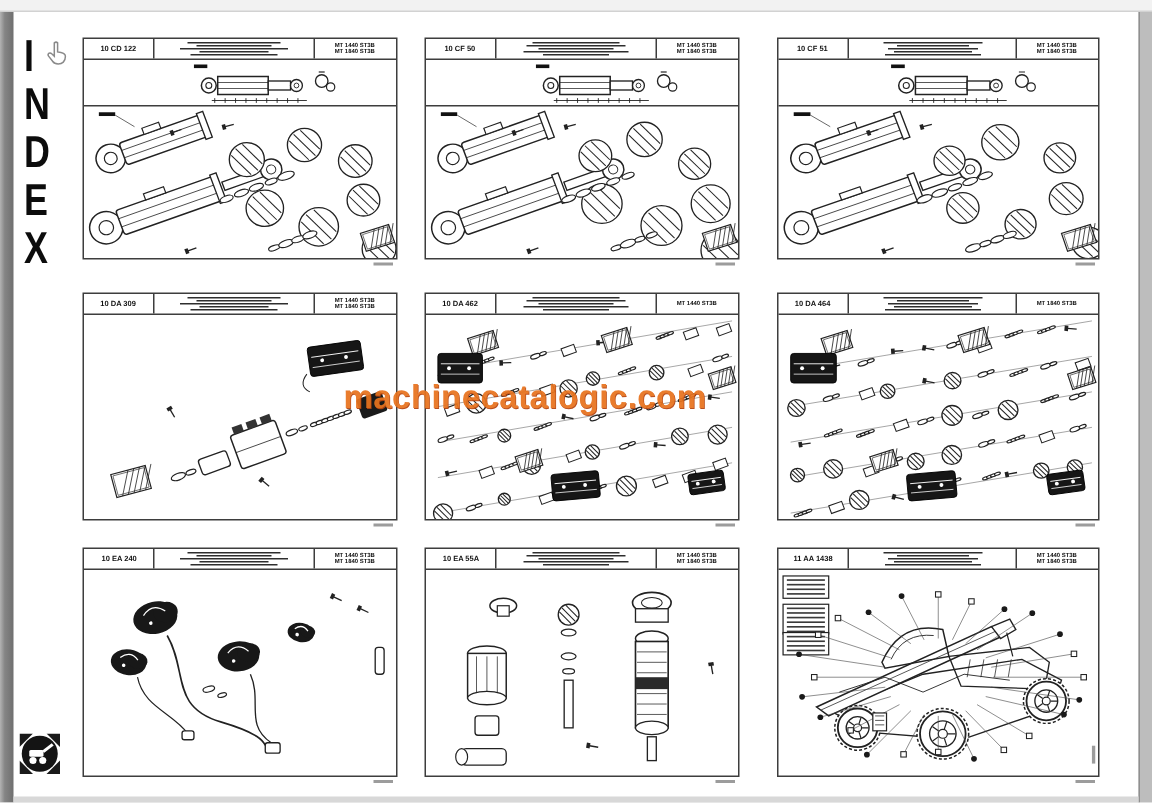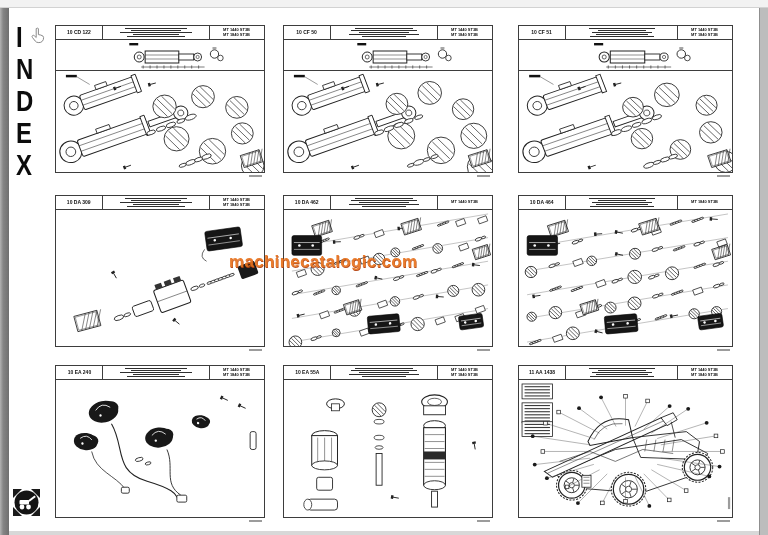--- a/index.html
+++ b/index.html
@@ -18,21 +18,21 @@
   .pcode span{font-size:10px;font-weight:bold;white-space:nowrap;transform:scale(.5);color:#111}
   .pdesc{flex:1;display:flex;flex-direction:column;align-items:center;justify-content:center;gap:1px;overflow:hidden}
   .pdesc i{display:block;height:1px;background:#2e2e2e}
   .pmodels{width:54px;border-left:1px solid #3d3d3d;display:flex;align-items:center;justify-content:center;overflow:hidden}
   .mwrap{transform:scale(.44);text-align:center}
   .mwrap div{font-size:9px;font-weight:bold;line-height:1.12;white-space:nowrap;color:#111}
   .pover{height:30px;min-height:30px;border-bottom:1px solid #3d3d3d;position:relative}
   .pover svg,.pcontent svg{position:absolute;left:0;top:0;width:100%;height:100%;display:block}
   .pcontent{position:relative;flex:1;overflow:hidden}
   .pageref{position:absolute;right:2px;bottom:-5px;width:13px;height:2.5px;background:#9c9c9c}
-  .watermark{position:absolute;left:229px;top:252px;z-index:30;font-size:17px;font-weight:bold;color:#e8731e;opacity:.93;letter-spacing:.3px;text-shadow:.5px .5px 0 #b5420e;pointer-events:none}
+  .watermark{position:absolute;left:229px;top:252px;z-index:30;font-size:22px;font-weight:bold;color:#e8731e;opacity:.93;letter-spacing:.3px;text-shadow:.5px .5px 0 #b5420e;pointer-events:none}
   .logo{position:absolute;left:13px;top:489px;z-index:5}
 </style>
 </head>
 <body>
 
 <div class="stage">
   <div class="top-strip"></div>
   <div class="left-strip"></div>
   <div class="right-strip"></div>
   <div class="bottom-strip"></div>

